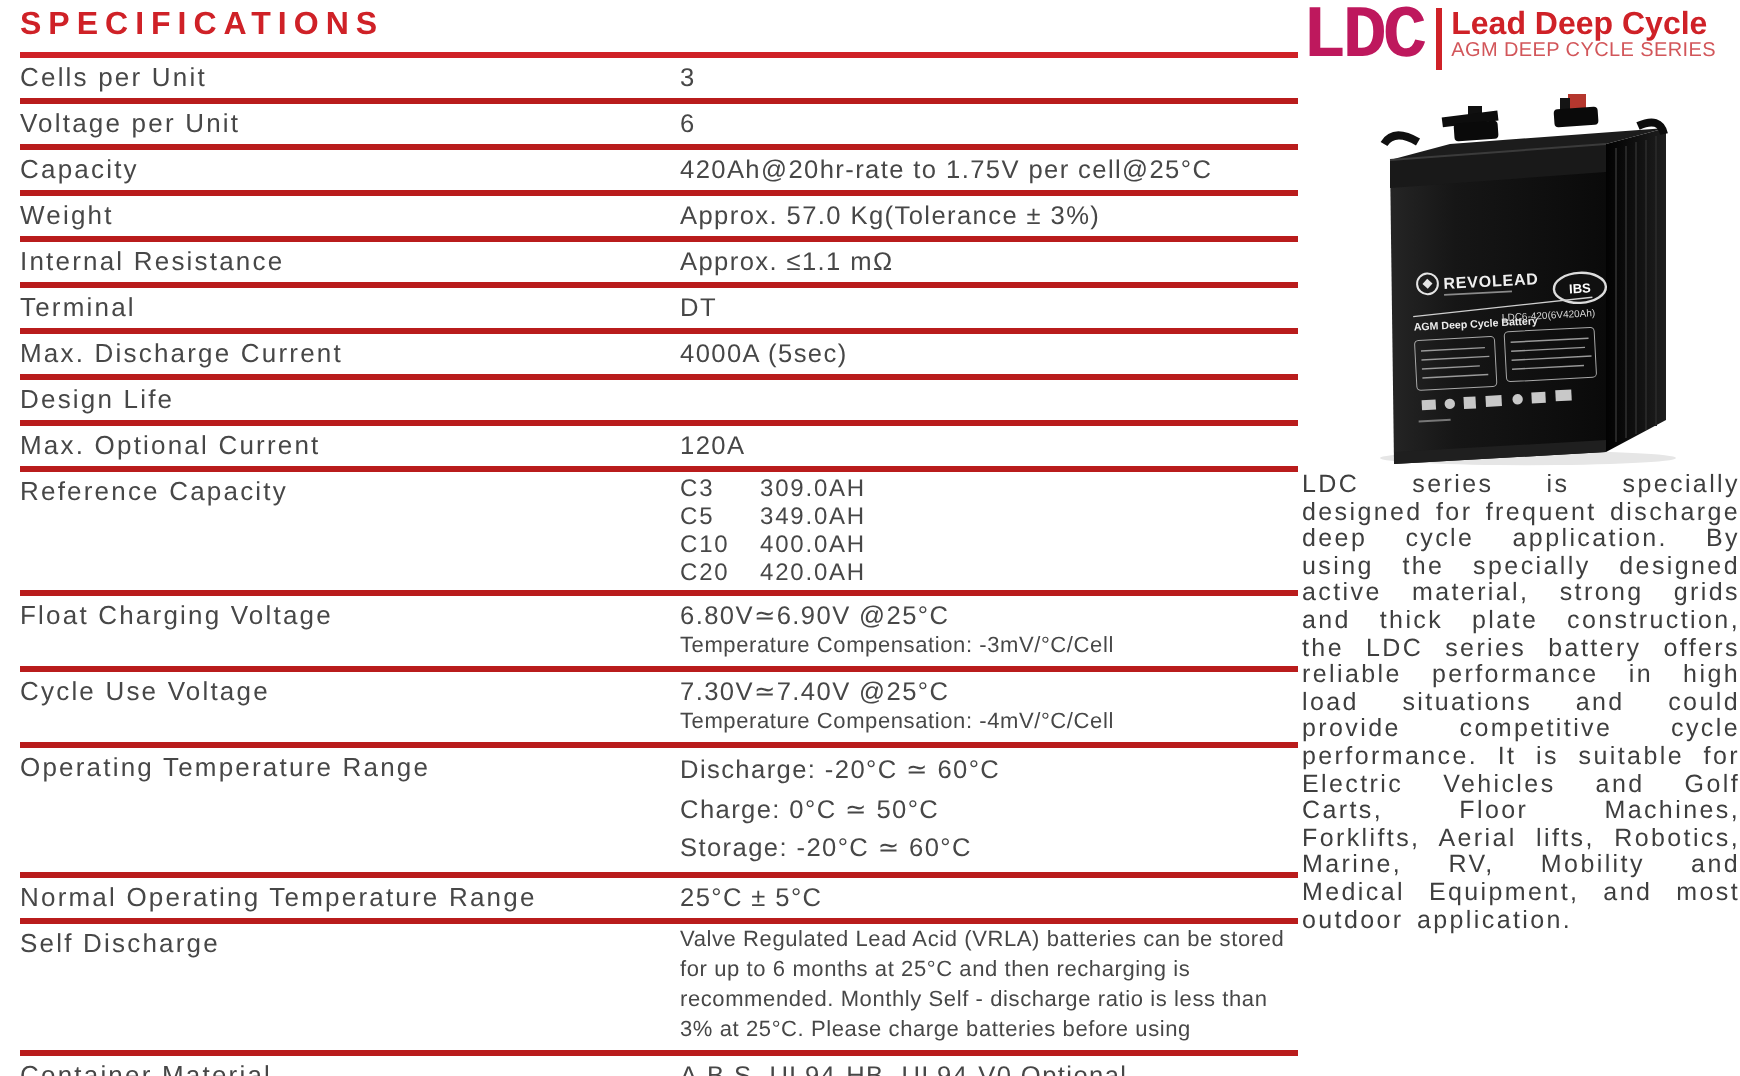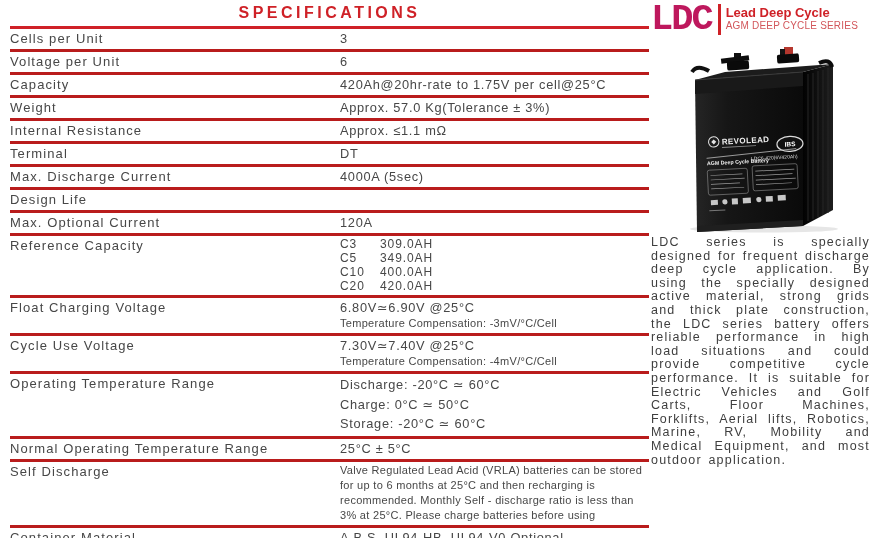--- a/index.html
+++ b/index.html
@@ -4,21 +4,21 @@
 <style>
   html,body{margin:0;padding:0;}
   body{
     width:870px;height:538px;background:#ffffff;overflow:hidden;position:relative;
     font-family:"Liberation Sans","DejaVu Sans",sans-serif;color:#454545;
   }
   
   .spec-col{position:absolute;left:10px;top:3px;width:639px;}
   .spec-header{
     font-size:16px;font-weight:bold;letter-spacing:3.5px;color:#cf2127;
-    padding-bottom:3px;border-bottom:3px solid #cf2127;line-height:20px;text-align:center;
+    padding-bottom:3px;border-bottom:3px solid #cf2127;line-height:20px;
   }
   .row{display:flex;border-bottom:3px solid #b91c1c;}
   .lab{
     width:330px;flex:none;padding:1px 0 2px;font-size:13px;line-height:17px;
     letter-spacing:1.1px;color:#474747;white-space:nowrap;
   }
   .val{flex:1;padding:1px 0 2px;min-width:0;}
   .vl{font-size:12.8px;line-height:17px;letter-spacing:0.7px;color:#474747;white-space:nowrap;}
   .vl.small{font-size:11px;line-height:15px;letter-spacing:0.3px;}
   .vl.wrap{white-space:normal;}
@@ -29,21 +29,21 @@
     margin-top:3px;font-size:18px;font-weight:bold;letter-spacing:3.2px;color:#cf2127;
   }
   
   .right-col{position:absolute;left:651px;top:0;width:219px;}
   .brand{display:flex;align-items:flex-start;padding-top:2px;height:38px;}
   .brand-code{
     font-size:37px;font-weight:800;color:#be185d;line-height:34px;letter-spacing:-2px;font-family:Liberation Mono, monospace;
   }
   .brand-divider{width:3px;height:31px;background:#cf2127;margin:2px 5px 0 6px;flex:none;}
   .brand-text{display:flex;flex-direction:column;padding-top:3px;}
-  .brand-name{font-size:13px;font-weight:bold;color:#cf2127;line-height:15px;}
+  .brand-name{font-size:16px;font-weight:bold;color:#cf2127;line-height:15px;}
   .brand-sub{font-size:10px;color:#d2565a;line-height:12px;letter-spacing:0.2px;}
   .battery{display:block;margin:0 auto;}
   .desc{
     margin:2px 0 0 0;width:219px;text-align:justify;color:#3e3e3e;
     font-size:12.5px;line-height:13.6px;letter-spacing:1.2px;word-spacing:2px;
   }
 </style>
 </head>
 <body>
 

